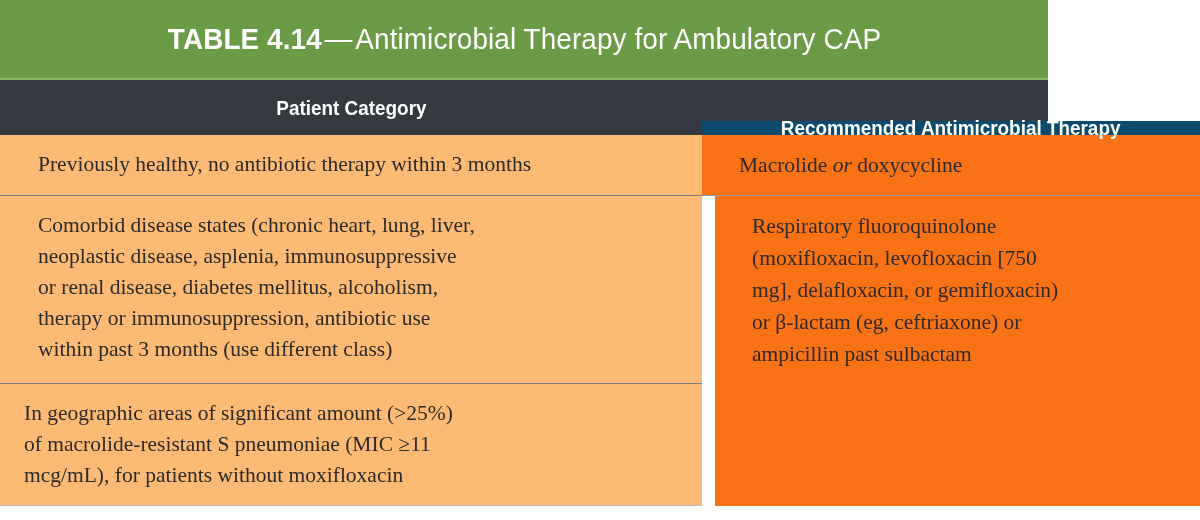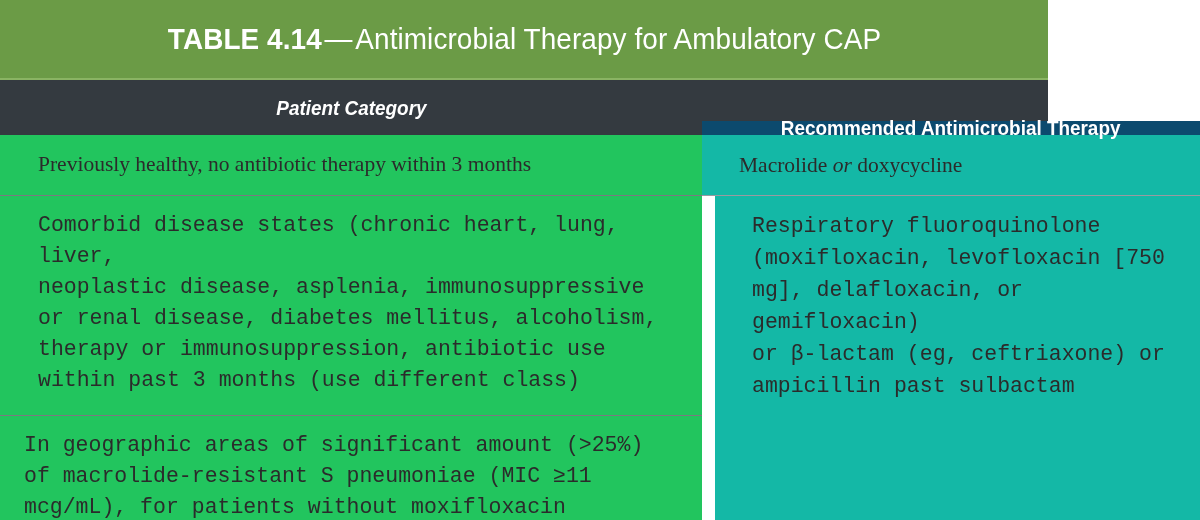--- a/index.html
+++ b/index.html
@@ -68,21 +68,20 @@
     box-sizing: border-box;
   }
   .header-cell .hc-inner {
     transform: scaleX(0.9);
     transform-origin: center center;
     white-space: nowrap;
   }
   .col-left {
     width: 702px;
     flex: 0 0 702px;
-    font-style: italic;
   }
   .col-right {
     width: 498px;
     flex: 0 0 498px;
   }
   .header-left {
     background: #343a40;
   }
   .header-right {
     background: #0c4a6e;
@@ -93,32 +92,32 @@
   .body-row {
     display: flex;
     align-items: stretch;
   }
   .cell {
     box-sizing: border-box;
   }
   .cell-left {
     width: 702px;
     flex: 0 0 702px;
-    background: #22c55e;
+    background: #fdba74;
     padding: 14px 24px 14px 38px;
     font-family: "Liberation Serif", serif;
     font-size: 21.5px;
     line-height: 31px;
     color: #2b2b2b;
     border-bottom: 1px solid #7c7880;
   }
   .cell-right {
     width: 498px;
     flex: 0 0 498px;
-    background: #14b8a6;
+    background: #f97316;
     padding: 14px 20px 14px 37px;
     font-family: "Liberation Serif", serif;
     font-size: 21.5px;
     line-height: 32px;
     color: #2b2b2b;
   }
   .row-1 .cell-right {
     border-bottom: 1px solid #9a9aa0;
   }
   .row-2 .cell-right,
@@ -128,21 +127,20 @@
   }
   .row-3 .cell-left {
     border-bottom: 1px solid #bdb9bf;
     padding-left: 24px;
   }
   .cell em {
     font-style: italic;
   }
   .nowrap-line {
     display: block;
-    font-family: Liberation Mono, monospace;
   }
 </style>
 </head>
 <body>
 
 <div id="table-figure">
 
   <div class="title-band">
     <div class="title-text">
       <span class="title-strong">TABLE 4.14</span><span class="title-dash">—</span><span class="title-rest">Antimicrobial Therapy for Ambulatory CAP</span>

